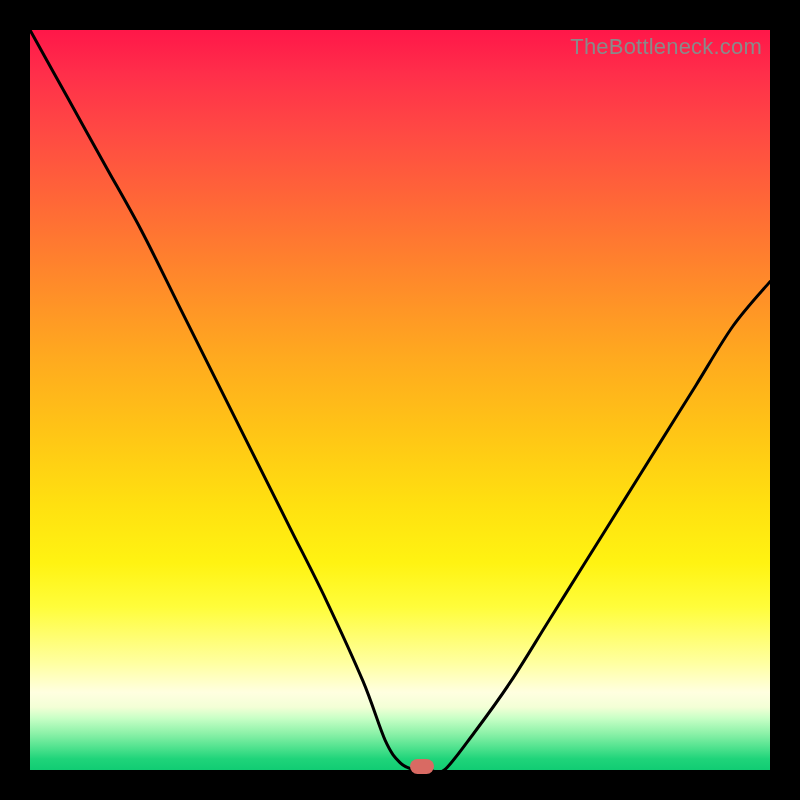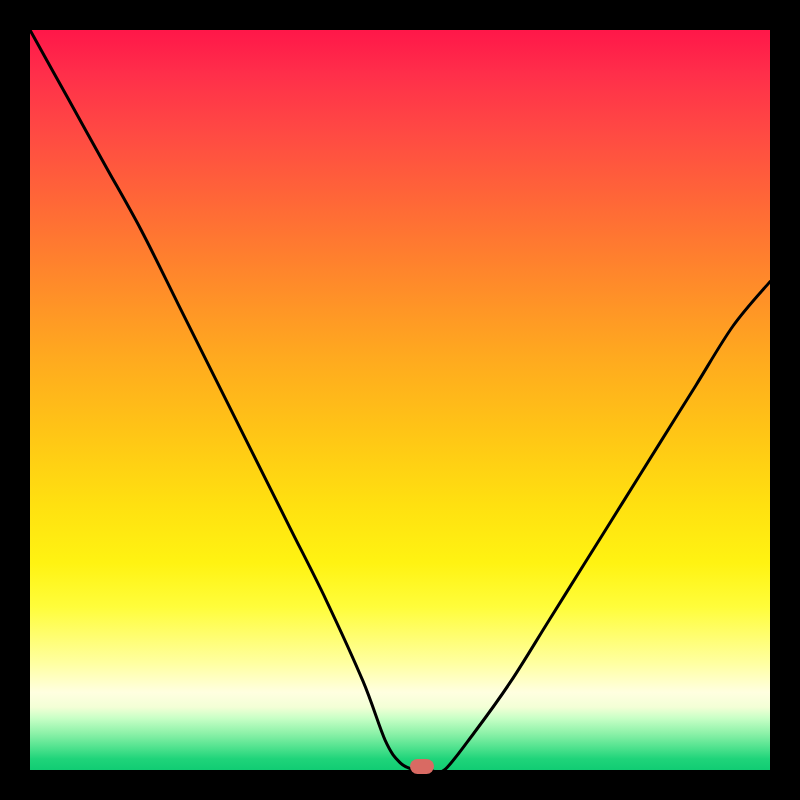--- a/index.html
+++ b/index.html
@@ -71,20 +71,21 @@
     border-radius: 9px;
   }
 </style>
 </head>
 <body>
 
 <div class="frame">
 
   <div class="plot">
 
+    <div class="watermark">TheBottleneck.com</div>
 
     <svg class="curve" viewBox="0 0 740 740" preserveAspectRatio="none">
       <path d="M 0.0 0.0 C 6.2 11.1, 24.7 44.4, 37.0 66.6 C 49.3 88.8, 61.7 111.0, 74.0 133.2 C 86.3 155.4, 98.7 176.4, 111.0 199.8 C 123.3 223.2, 135.7 249.1, 148.0 273.8 C 160.3 298.5, 172.7 323.1, 185.0 347.8 C 197.3 372.5, 209.7 397.1, 222.0 421.8 C 234.3 446.5, 246.7 471.1, 259.0 495.8 C 271.3 520.5, 283.7 543.9, 296.0 569.8 C 308.3 595.7, 323.1 627.8, 333.0 651.2 C 342.9 674.6, 349.0 696.8, 355.2 710.4 C 361.4 724.0, 365.1 727.7, 370.0 732.6 C 374.9 737.5, 379.9 738.8, 384.8 740.0 C 389.7 741.2, 394.7 740.0, 399.6 740.0 C 404.5 740.0, 407.0 746.2, 414.4 740.0 C 421.8 733.8, 432.9 717.8, 444.0 703.0 C 455.1 688.2, 468.7 669.7, 481.0 651.2 C 493.3 632.7, 505.7 611.7, 518.0 592.0 C 530.3 572.3, 542.7 552.5, 555.0 532.8 C 567.3 513.1, 579.7 493.3, 592.0 473.6 C 604.3 453.9, 616.7 434.1, 629.0 414.4 C 641.3 394.7, 653.7 374.9, 666.0 355.2 C 678.3 335.5, 690.7 313.3, 703.0 296.0 C 715.3 278.7, 733.8 259.0, 740.0 251.6" fill="none" stroke="#000000" stroke-width="3" stroke-linecap="round" stroke-linejoin="round"></path>
     </svg>
 
     <div class="marker" style="left: 380.2px; top: 729px; background: rgb(217, 106, 99);"></div>
   </div>
 
 </div>
 

